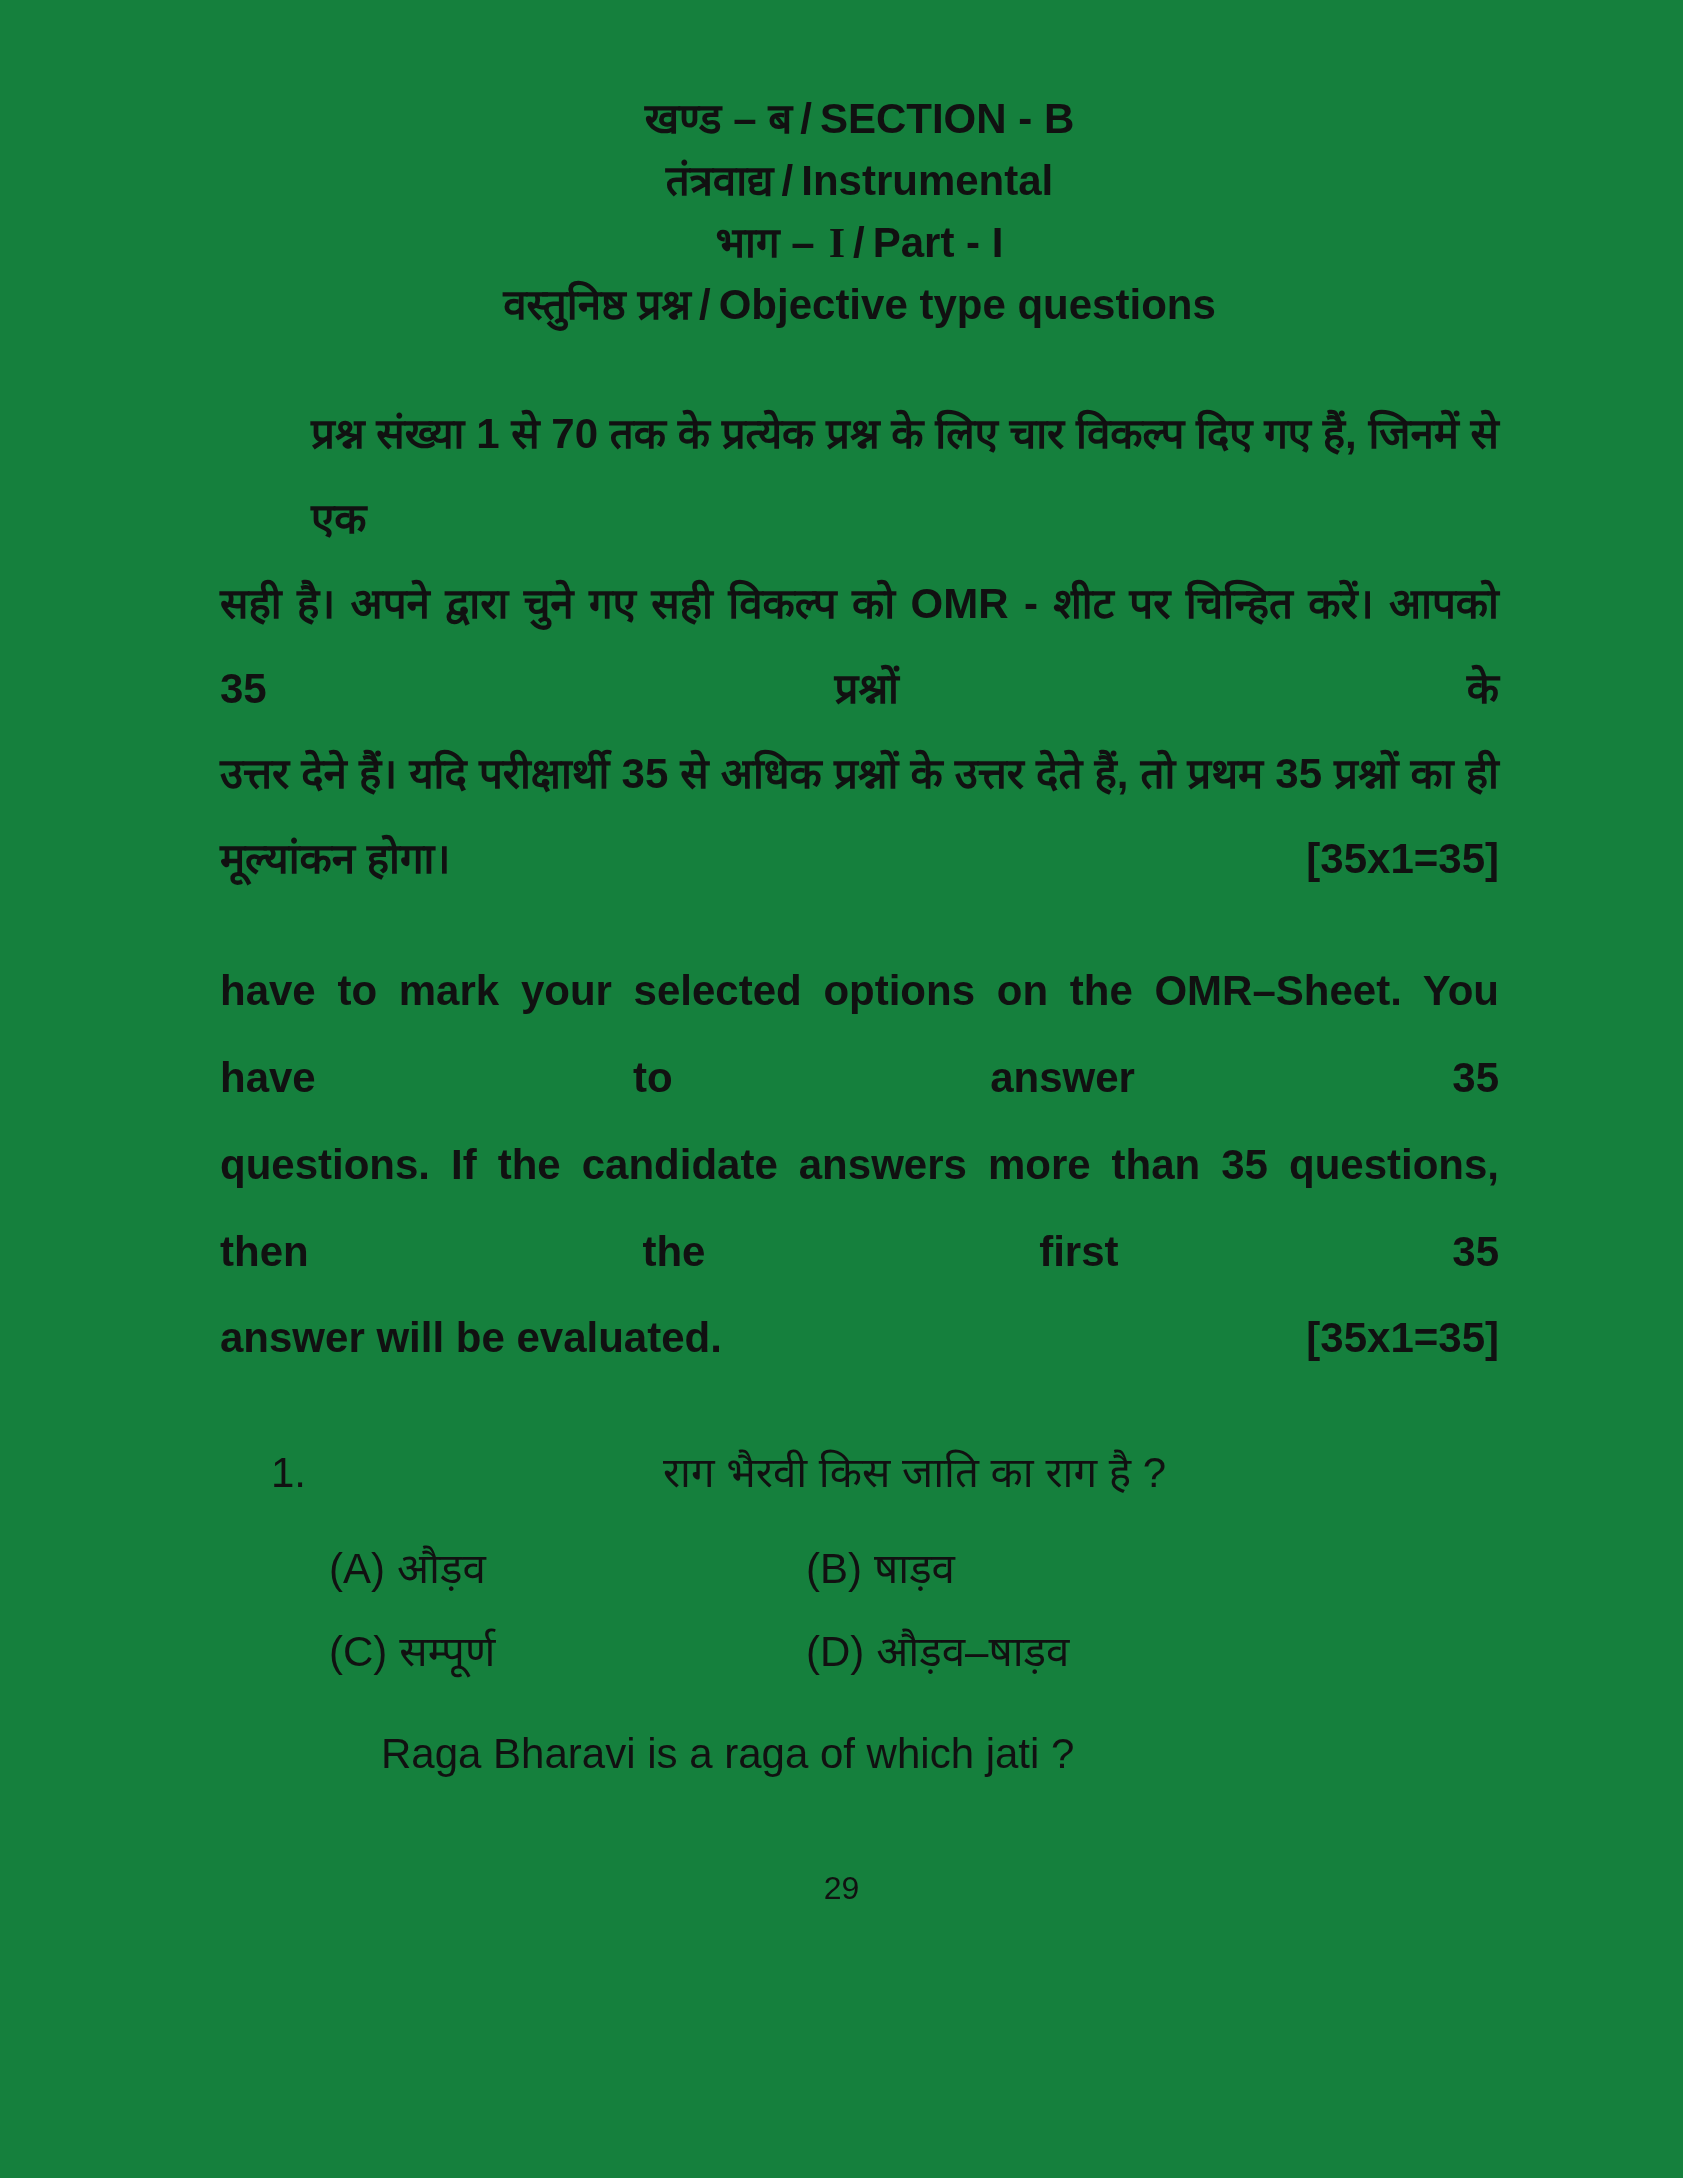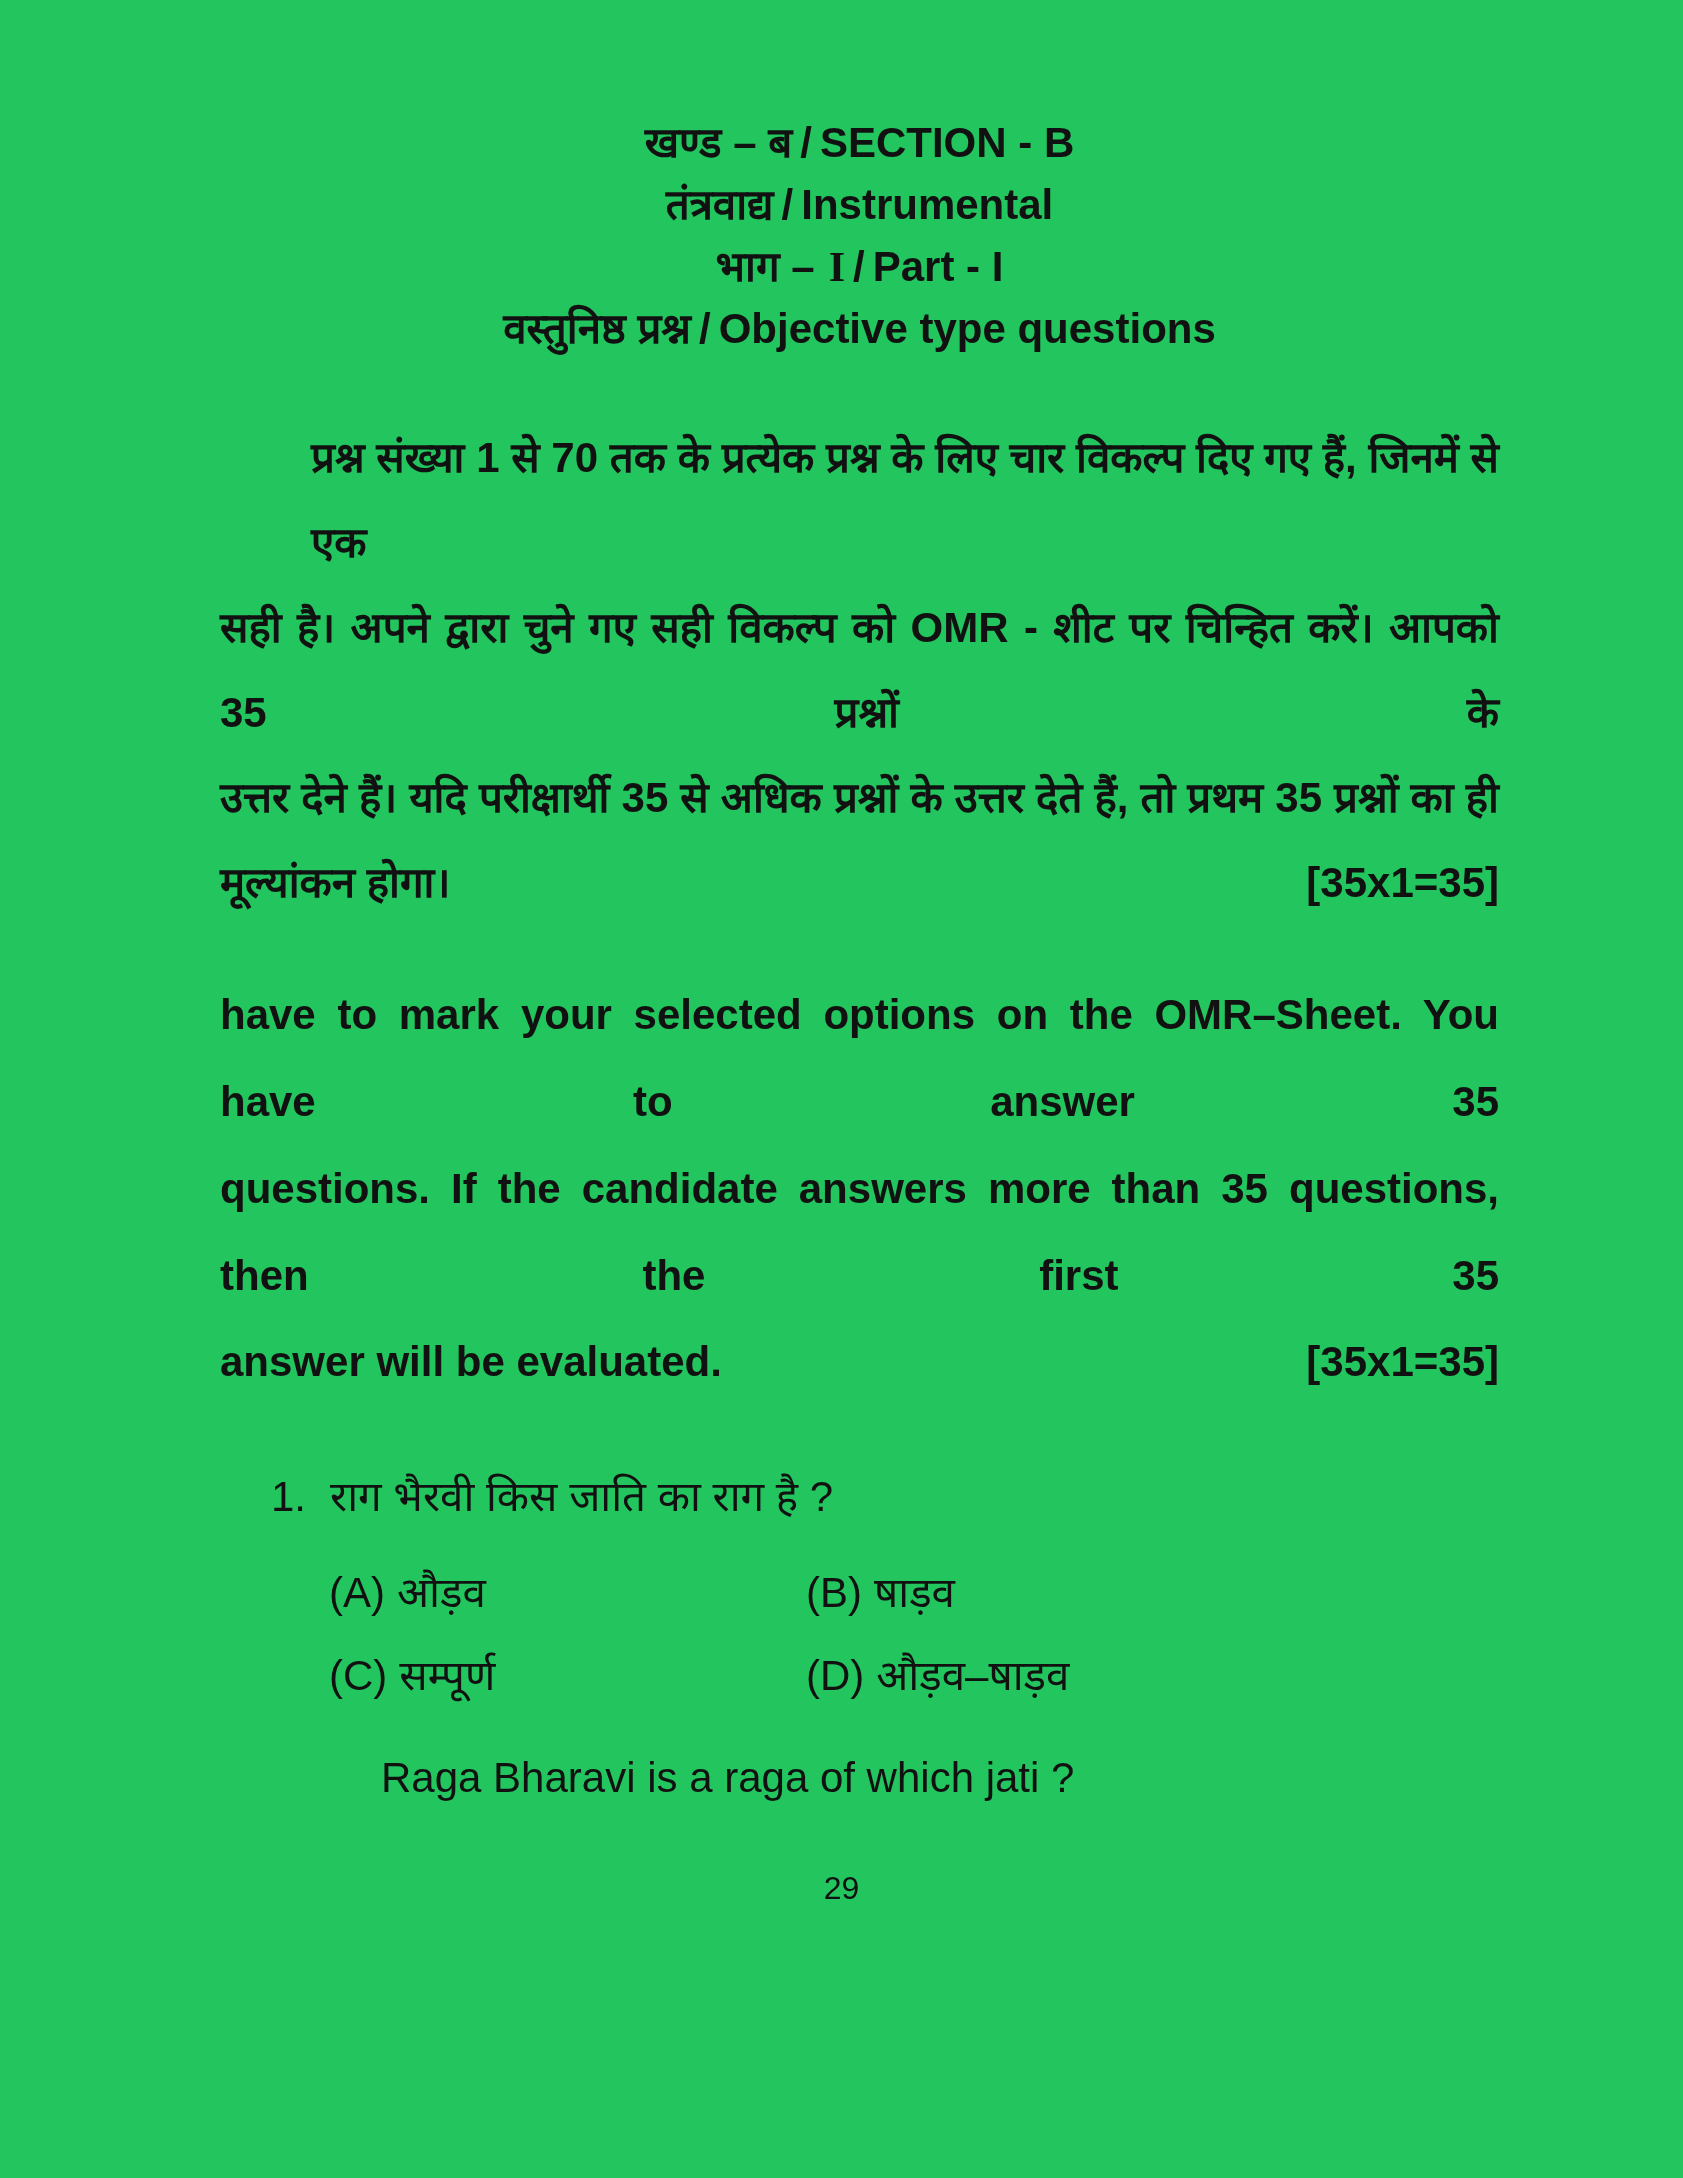--- a/index.html
+++ b/index.html
@@ -1,24 +1,24 @@
 <!DOCTYPE html>
 <html><head>
 <meta charset="utf-8">
 <style>
   html, body { margin: 0; padding: 0; background: #ffffff; }
   .page {
     position: relative;
     width: 1683px;
     height: 2178px;
-    background: #22c55e;
+    background: #15803d;
     color: #111111;
     font-family: "Liberation Sans", "DejaVu Sans", sans-serif;
     box-sizing: border-box;
-    padding: 112px 184px 0 220px;
+    padding: 88px 184px 0 220px;
     overflow: hidden;
   }
   
   .header { text-align: center; font-weight: bold; font-size: 42px; }
   .h-line { line-height: 62px; white-space: nowrap; }
   .h-line .sep { margin: 0 8px; font-weight: bold; }
   .h-line .roman { font-family: "Liberation Serif", "DejaVu Serif", serif; margin-left: 14px; }
   
   .para { font-size: 42px; margin-top: 55px; font-weight: bold; }
   .para .line { line-height: 85px; text-align: justify; text-align-last: justify; }
@@ -29,21 +29,21 @@
     justify-content: space-between;
     align-items: center;
   }
   .para-en { margin-top: 46px; }
   .para-en .line { line-height: 87px; }
   .marks { white-space: nowrap; }
   
   .question { margin-top: 50px; font-size: 42px; }
   .q-line { display: flex; line-height: 85px; }
   .q-num { width: 110px; flex: 0 0 110px; padding-left: 51px; box-sizing: border-box; }
-  .q-text { flex: 1; }
+  .q-text { flex: 1; text-align: center; }
   .options {
     display: grid;
     grid-template-columns: 477px 1fr;
     margin-left: 109px;
     margin-top: 12px;
     row-gap: 0;
   }
   .opt { line-height: 83px; white-space: nowrap; }
   .opt .opt-label { margin-right: 12px; }
   .q-en-text { margin-left: 161px; margin-top: 18px; line-height: 85px; }

